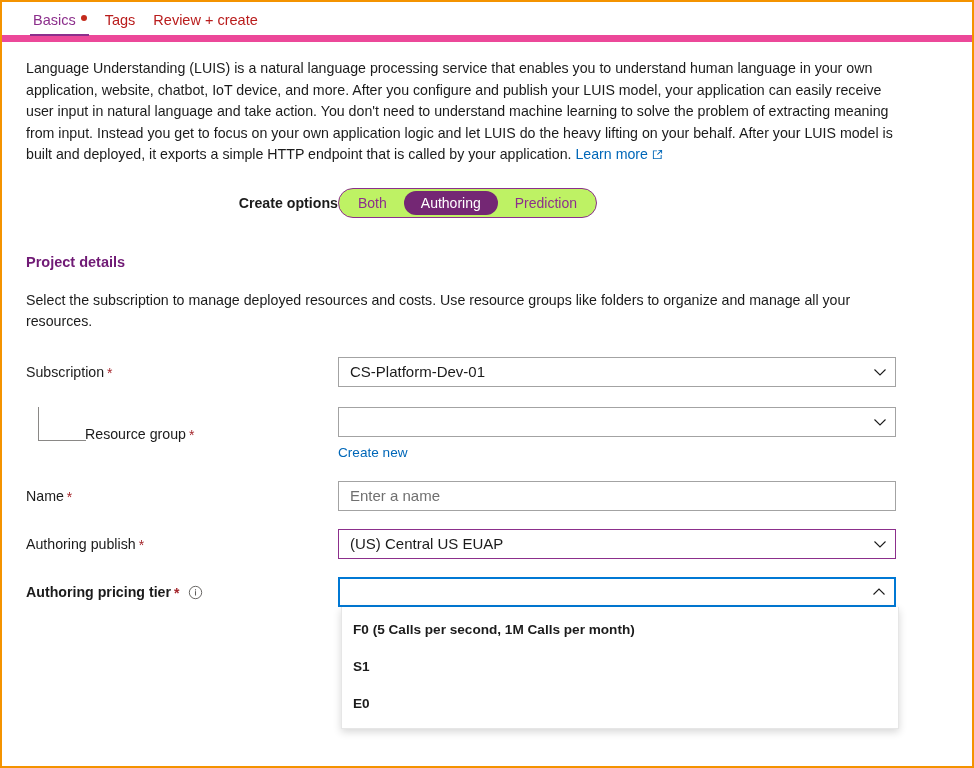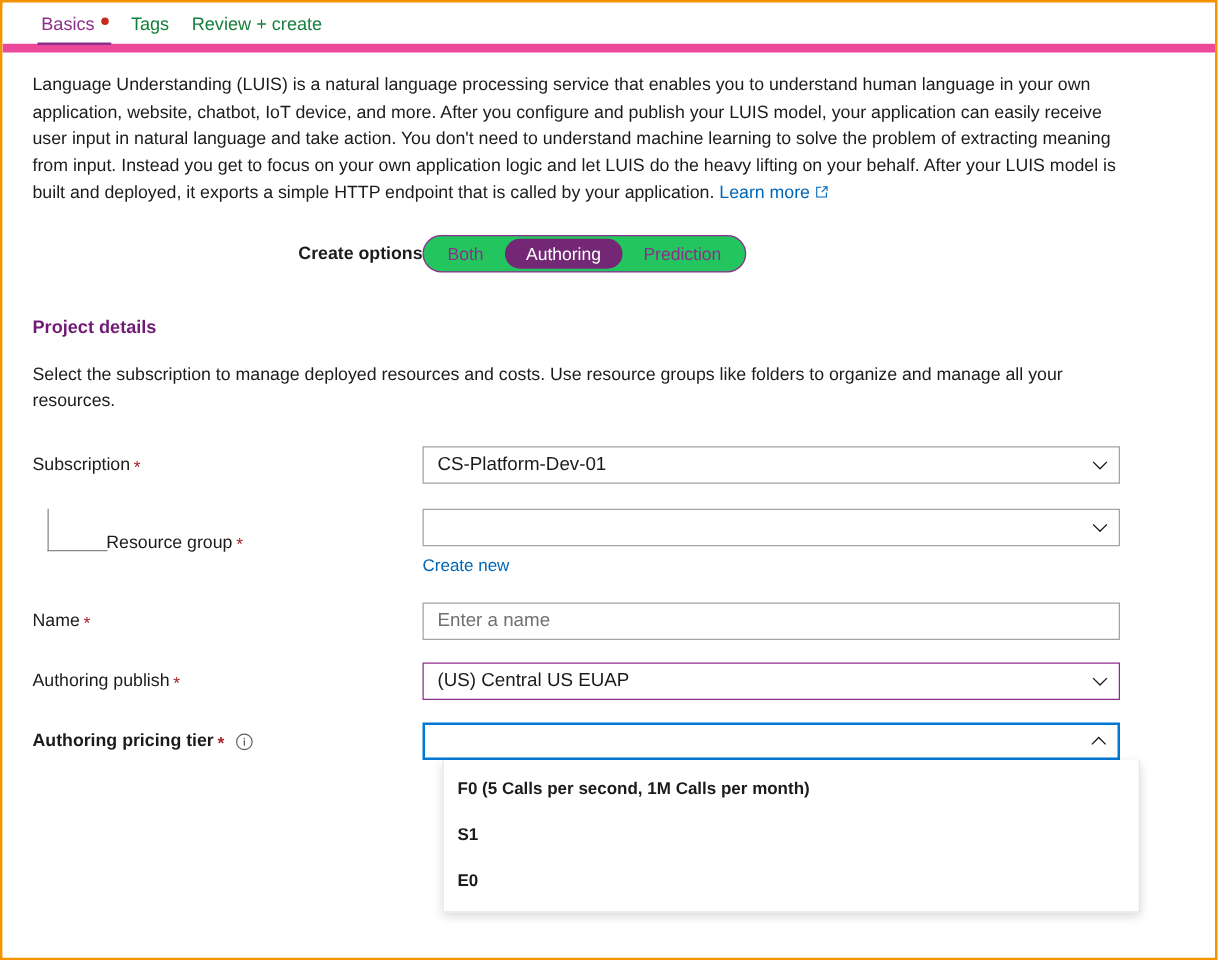--- a/index.html
+++ b/index.html
@@ -36,21 +36,21 @@
     margin: 5px 0 0 0;
     border-bottom: 7px solid #ec4899;
     padding-left: 28px;
     display: flex;
     align-items: flex-end;
     gap: 0px;
   }
   .tab {
     position: relative;
     font-size: 14.5px;
-    color: #15803d;
+    color: #b91c1c;
     padding: 0 15px 7px 3px;
     cursor: pointer;
     white-space: nowrap;
     line-height: 16px;
   }
   .tab.active {
     color: #8c2f8c;
   }
   .tab.active .tab-underline {
     position: absolute;
@@ -161,21 +161,21 @@
   }
 
   
   .segmented {
     display: inline-flex;
     align-items: flex-end;
     border: 1px solid #8c2f8c;
     border-radius: 17px;
     height: 30px;
     padding: 2px;
-    background: #22c55e;
+    background: #bef264;
   }
   .seg {
     font-size: 14px;
     color: #8c2f8c;
     padding: 0 17px;
     height: 24px;
     line-height: 24px;
     border-radius: 14px;
     cursor: pointer;
     white-space: nowrap;
@@ -213,21 +213,21 @@
   .create-new {
     font-size: 13.6px;
     color: #0067b8;
     cursor: pointer;
     text-decoration: none;
   }
 
   
   .dropdown-panel {
     position: absolute;
-    left: 16px;
+    left: 3px;
     top: 30px;
     width: 558px;
     background: #ffffff;
     border: 1px solid #e6e6e6;
     border-top: none;
     box-shadow: 0 3px 8px rgba(0,0,0,0.16);
     padding: 4px 0 6px 0;
     z-index: 20;
   }
   .dropdown-item {

